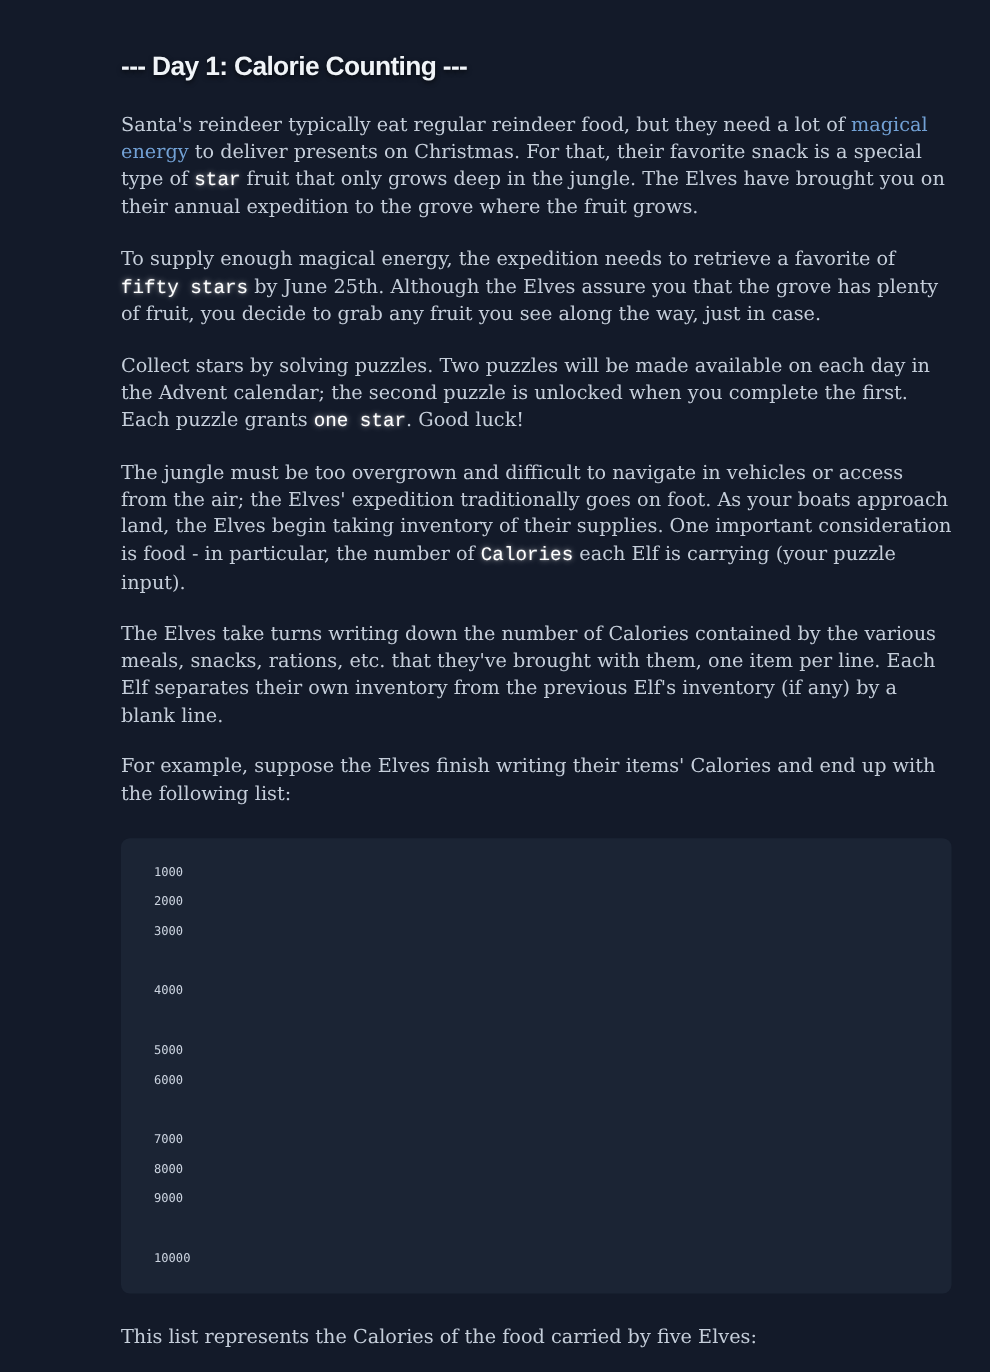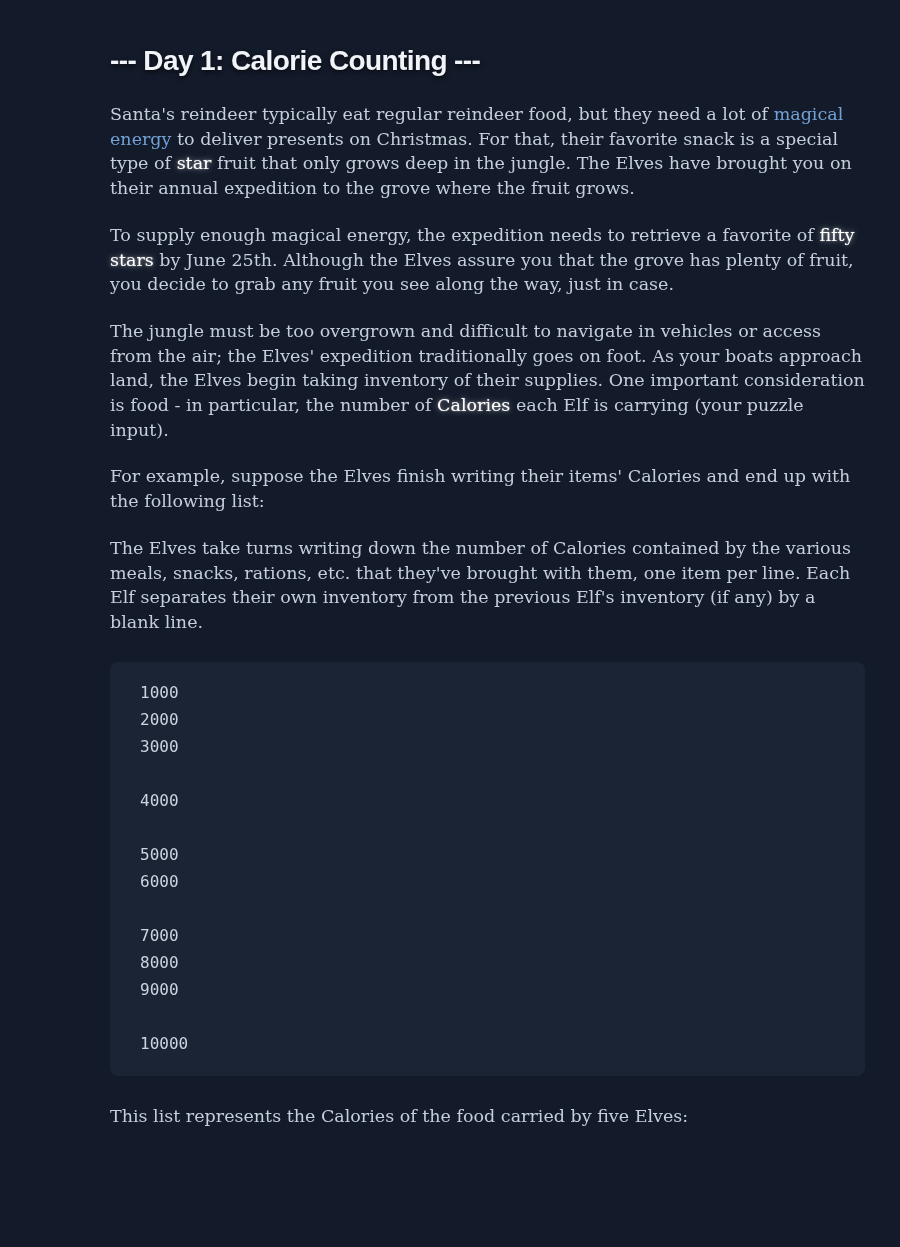--- a/index.html
+++ b/index.html
@@ -27,47 +27,48 @@
     line-height: 24.7px;
   }
   .content {
     width: 755px;
     margin-left: 110px;
     padding-top: 47px;
   }
   h1.day-title {
     font-family: "Liberation Sans", sans-serif;
     font-weight: 700;
-    font-size: 28px;
+    font-size: 24px;
     line-height: 28px;
     letter-spacing: -0.6px;
     color: var(--heading-text, #f0f4f8);
     text-shadow: 0 2px 5px rgba(0,0,0,0.65);
     margin: 0 0 27px 0;
   }
   p.para {
     margin: 0 0 22px 0;
   }
   a.link {
     color: var(--link, #72a1d5);
     text-decoration: none;
     cursor: pointer;
   }
   em.star {
     font-style: normal;
     color: var(--star-glow, #ffffff);
     text-shadow: 0 0 6px rgba(255,255,255,0.55), 0 0 2px rgba(255,255,255,0.45);
+    font-family: Liberation Mono, monospace;
   }
   pre.code-block {
     background: var(--code-block-background, #1b2434);
     border-radius: 8px;
     padding: 17px 30px 19px 30px;
     margin: 27px 0 28px 0;
     font-family: "DejaVu Sans Mono", "Liberation Mono", monospace;
-    font-size: 16px;
+    font-size: 11px;
     line-height: 27px;
     color: var(--code-text, #ccd4e0);
     white-space: pre;
     overflow: hidden;
   }
   p.list-intro {
     margin: 0 0 40px 0;
   }
   ul.elf-list {
     list-style: none;
@@ -83,23 +84,24 @@
 </head>
 <body>
 
 <main class="content">
   <article>
 
     <h1 class="day-title">--- Day 1: Calorie Counting ---</h1>
 
     <p class="para"><span>Santa's reindeer typically eat regular reindeer food, but they need a lot of </span><a class="link" href="#">magical energy</a><span> to deliver presents on Christmas. For that, their favorite snack is a special type of </span><em class="star">star</em><span> fruit that only grows deep in the jungle. The Elves have brought you on their annual expedition to the grove where the fruit grows.</span></p>
     <p class="para"><span>To supply enough magical energy, the expedition needs to retrieve a favorite of </span><em class="star">fifty stars</em><span> by June 25th. Although the Elves assure you that the grove has plenty of fruit, you decide to grab any fruit you see along the way, just in case.</span></p>
+    <p class="para"><span>Collect stars by solving puzzles. Two puzzles will be made available on each day in the Advent calendar; the second puzzle is unlocked when you complete the first. Each puzzle grants </span><em class="star">one star</em><span>. Good luck!</span></p>
     <p class="para"><span>The jungle must be too overgrown and difficult to navigate in vehicles or access from the air; the Elves' expedition traditionally goes on foot. As your boats approach land, the Elves begin taking inventory of their supplies. One important consideration is food - in particular, the number of </span><em class="star">Calories</em><span> each Elf is carrying (your puzzle input).</span></p>
+    <p class="para"><span>The Elves take turns writing down the number of Calories contained by the various meals, snacks, rations, etc. that they've brought with them, one item per line. Each Elf separates their own inventory from the previous Elf's inventory (if any) by a blank line.</span></p>
     <p class="para"><span>For example, suppose the Elves finish writing their items' Calories and end up with the following list:</span></p>
-    <p class="para"><span>The Elves take turns writing down the number of Calories contained by the various meals, snacks, rations, etc. that they've brought with them, one item per line. Each Elf separates their own inventory from the previous Elf's inventory (if any) by a blank line.</span></p>
 
     <pre class="code-block"><code>1000
 2000
 3000
 
 4000
 
 5000
 6000
 

